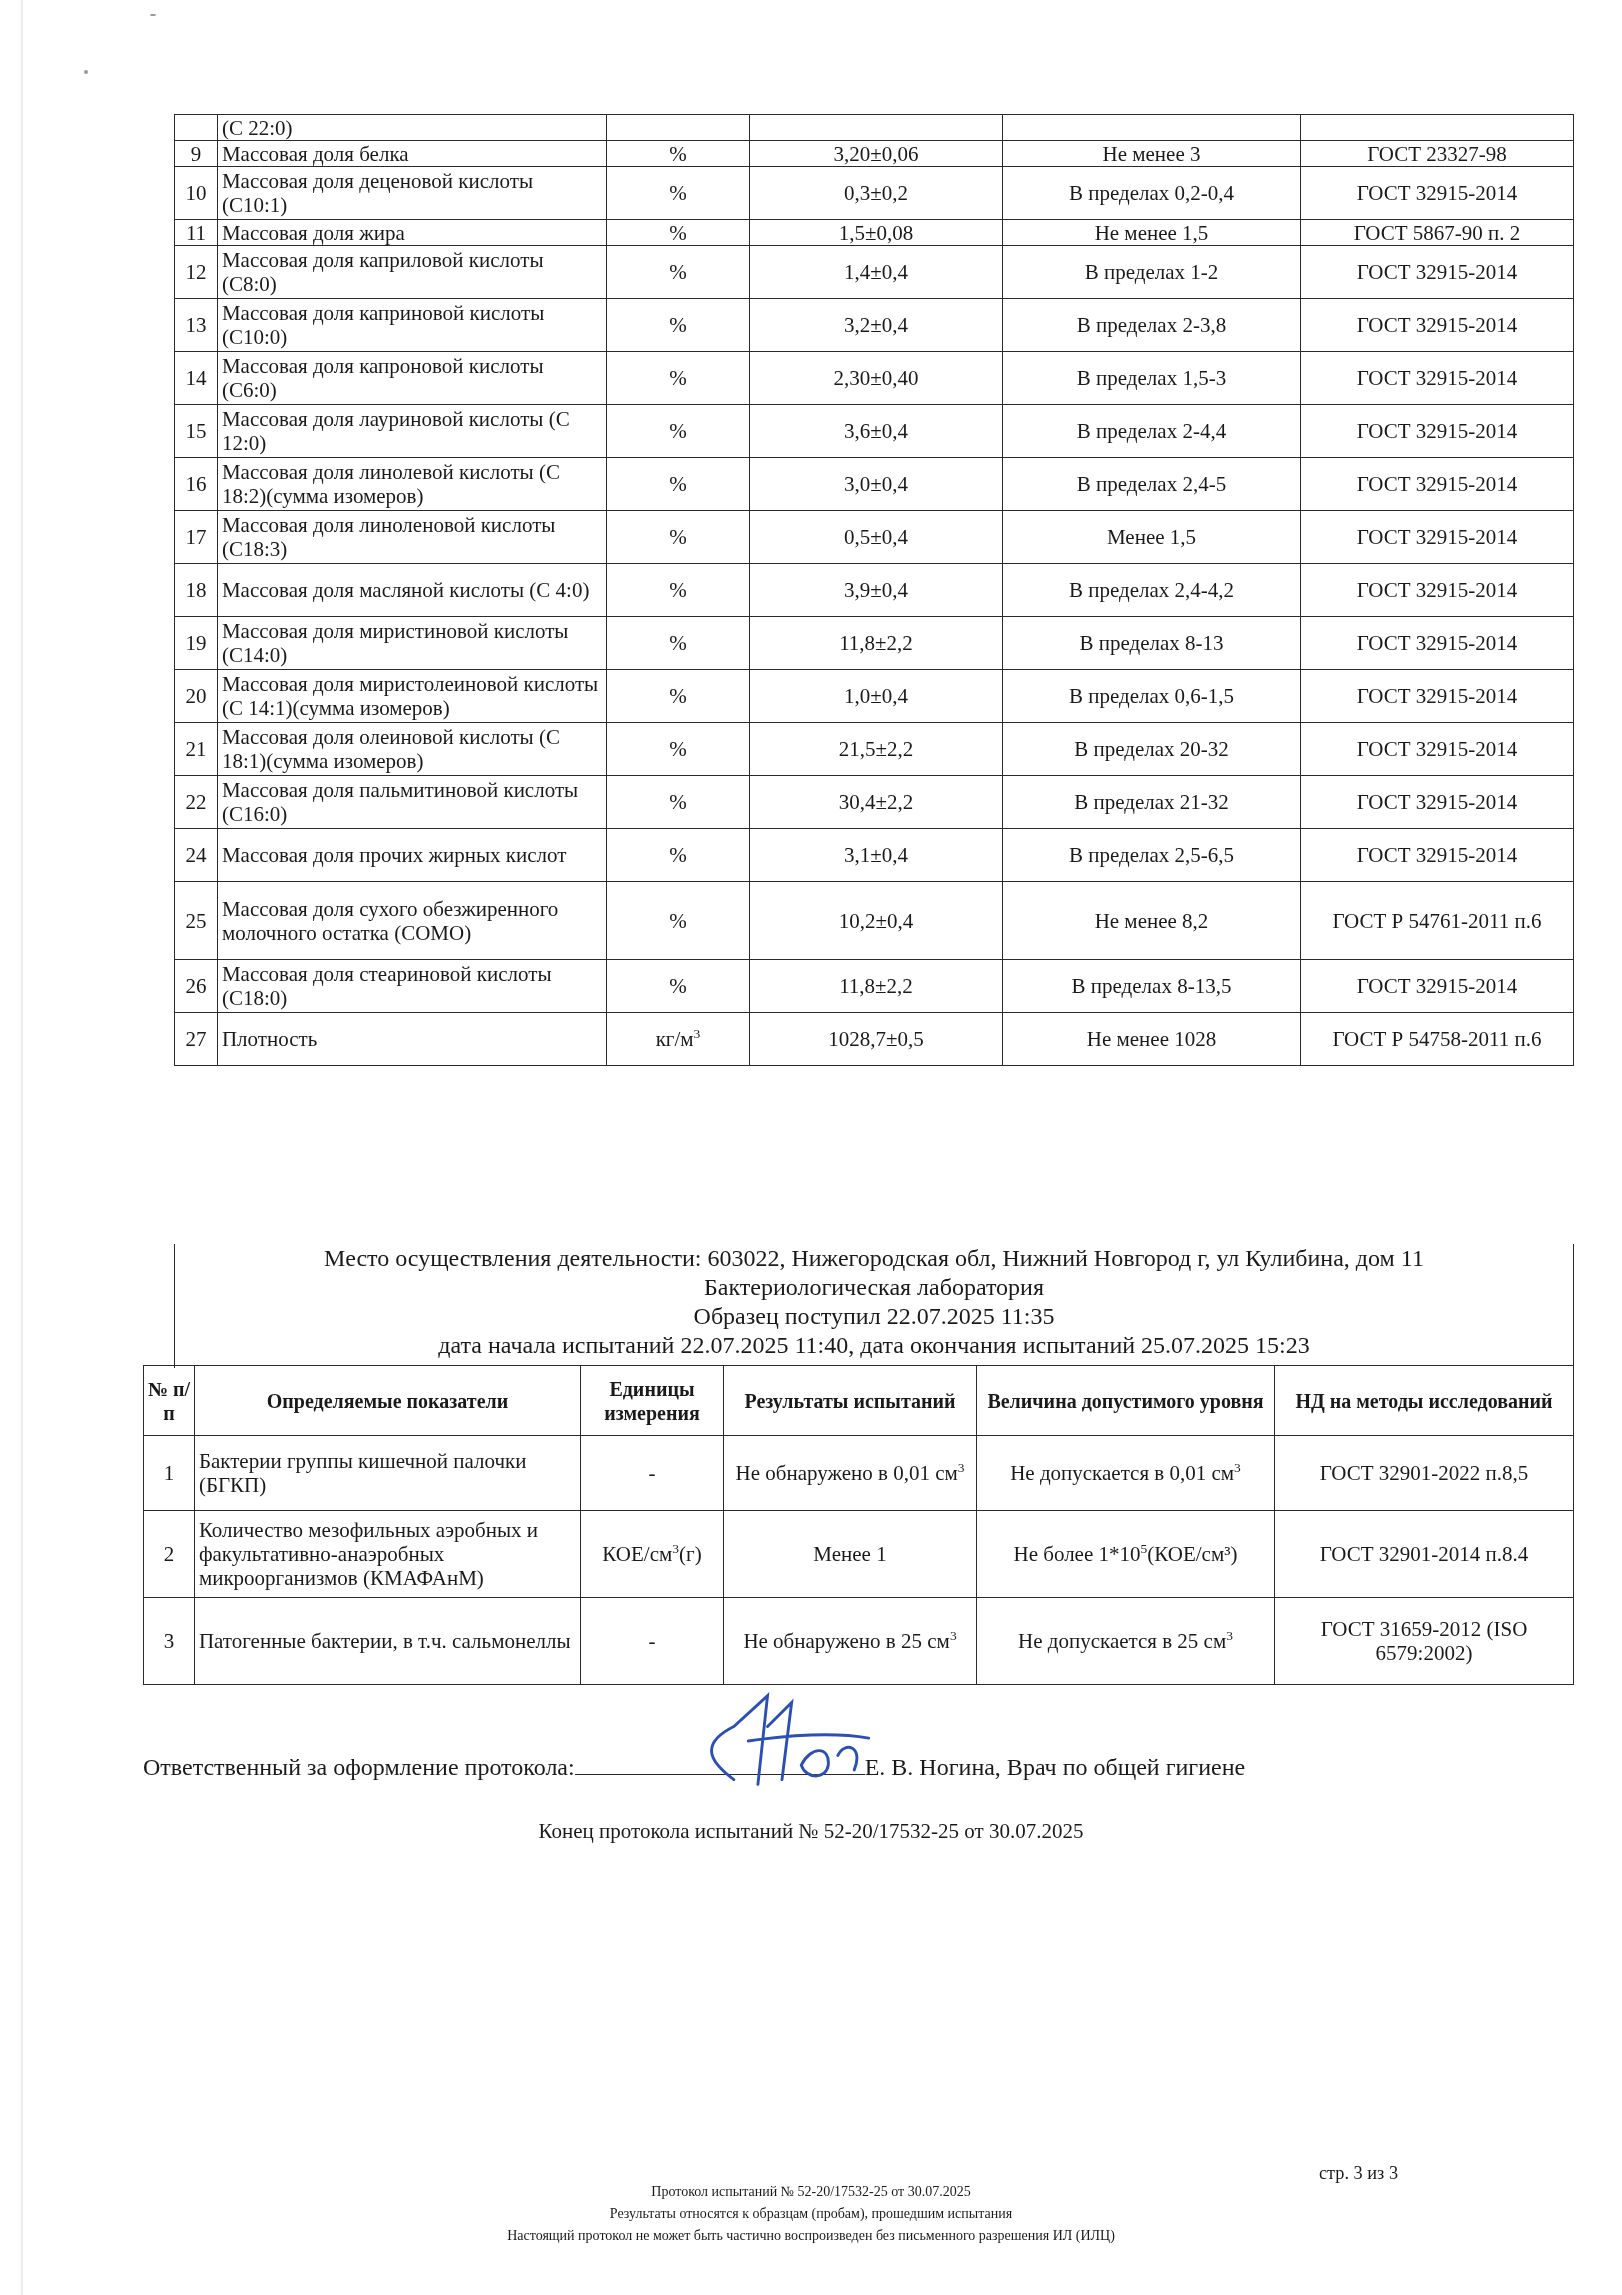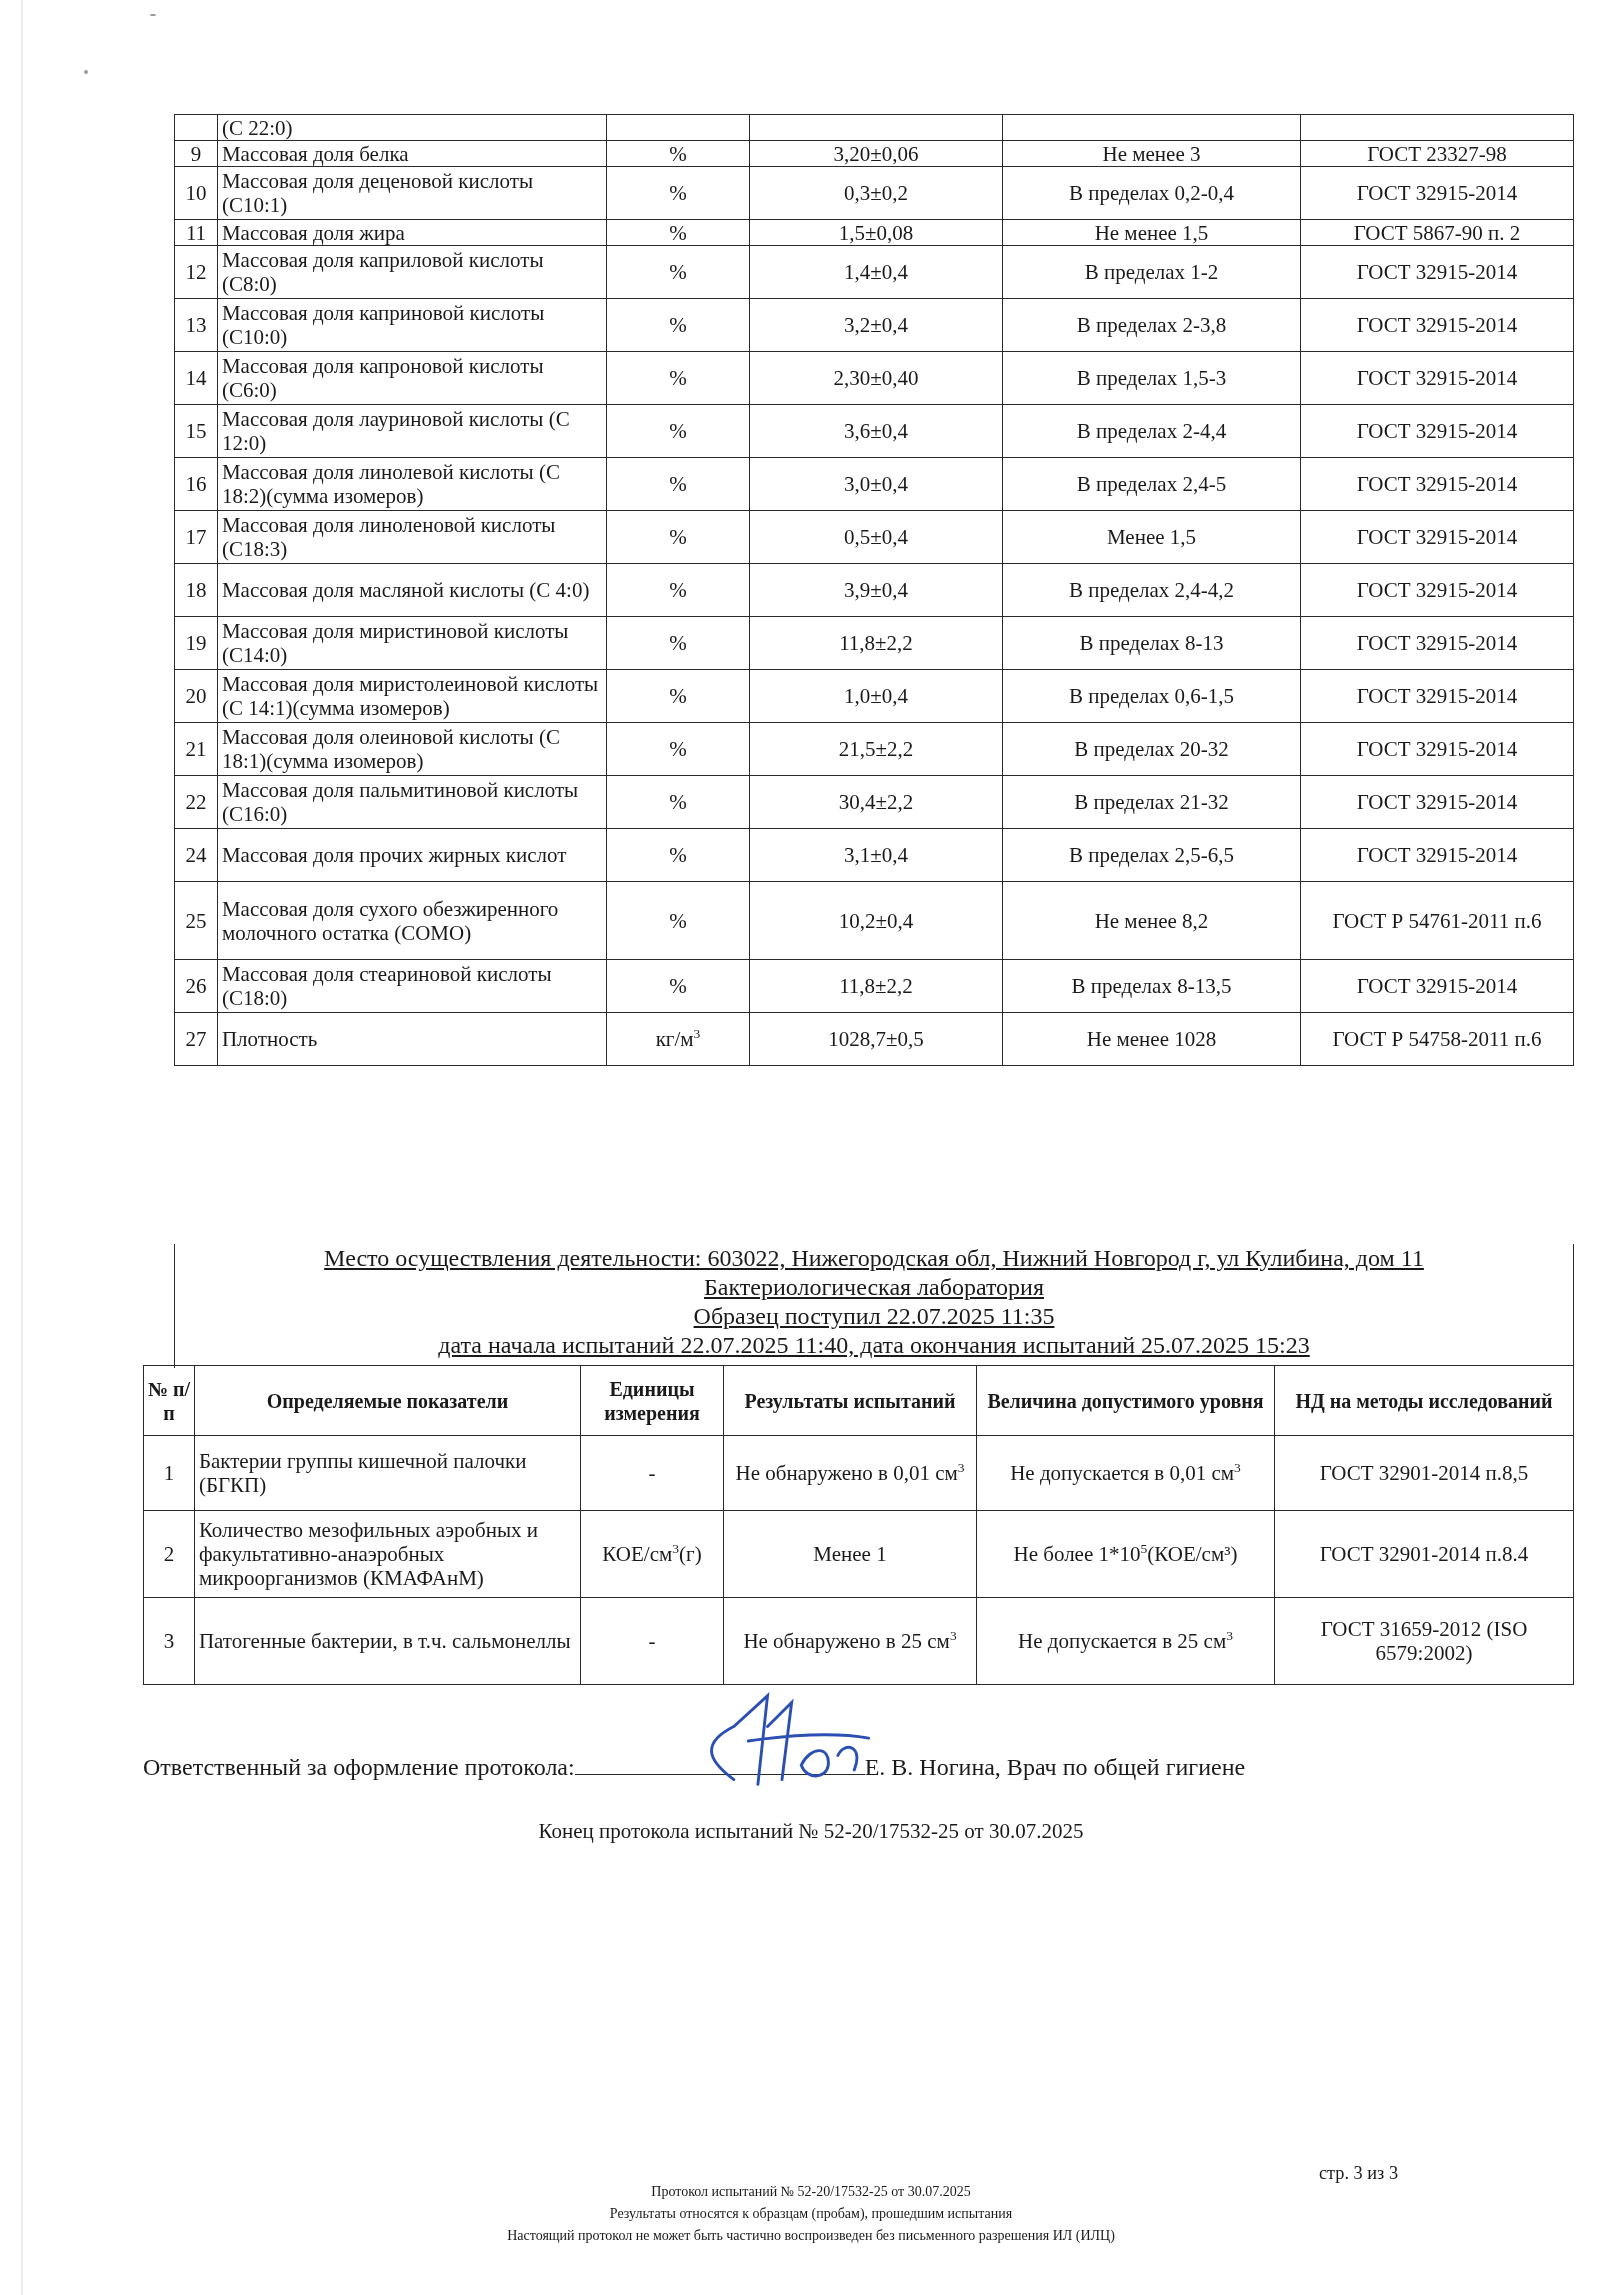--- a/index.html
+++ b/index.html
@@ -24,21 +24,21 @@
   #bact-table { position: absolute; left: 143px; top: 1365px; width: 1431px; font-size: 21px; }
   #bact-table td, #bact-table th { border: 1.9px solid #2a2a2a; padding: 0 3.9px; vertical-align: middle; line-height: 24px; }
   #bact-table th { font-weight: bold; text-align: center; font-size: 20px; }
   #bact-table td.c { text-align: center; }
   #bact-table td.num { text-align: center; padding: 0; }
   sup { font-size: 13.5px; vertical-align: super; line-height: 0; }
 
   #info-box {
     position: absolute; left: 174px; top: 1244px; width: 1400px; height: 124px;
     border-left: 1.9px solid #2a2a2a; border-right: 1.9px solid #2a2a2a; box-sizing: border-box;
-    text-align: center; font-size: 24px; line-height: 29px; text-decoration: underline;
+    text-align: center; font-size: 24px; line-height: 29px;
   }
 
   .sig-line { position: absolute; left: 143px; top: 1753px; font-size: 24px; white-space: nowrap; }
   .sig-underline { display: inline-block; width: 290px; border-bottom: 1.9px solid #2a2a2a; height: 21px; vertical-align: baseline; }
   .signature { position: absolute; left: 676px; top: 1688px; width: 212px; height: 106px; }
   .end-note { position: absolute; left: 0; width: 1622px; top: 1819px; text-align: center; font-size: 21px; }
 
   .footer { position: absolute; left: 0; width: 1622px; font-size: 14px; text-align: center; }
   .page-no { position: absolute; left: 1319px; top: 2163px; font-size: 18.3px; font-family: Liberation Serif, serif; }
 </style>
@@ -240,21 +240,21 @@
       <th>НД на методы исследований</th>
     </tr>
   </thead>
   <tbody id="bact-body">
       <tr style="height: 75px;">
         <td class="num"><span>1</span></td>
         <td class=""><span>Бактерии группы кишечной палочки (БГКП)</span></td>
         <td class="c"><span>-</span></td>
         <td class="c"><span>Не обнаружено в 0,01 см</span><sup>3</sup></td>
         <td class="c"><span>Не допускается в 0,01 см</span><sup>3</sup></td>
-        <td class="c"><span>ГОСТ 32901-2014 п.8,5</span></td>
+        <td class="c"><span>ГОСТ 32901-2022 п.8,5</span></td>
       </tr>
       <tr style="height: 87px;">
         <td class="num"><span>2</span></td>
         <td class=""><span>Количество мезофильных аэробных и факультативно-анаэробных микроорганизмов (КМАФАнМ)</span></td>
         <td class="c"><span>КОЕ/см</span><sup>3</sup><span>(г)</span></td>
         <td class="c"><span>Менее 1</span></td>
         <td class="c"><span>Не более 1*10</span><sup>5</sup><span>(КОЕ/см³)</span></td>
         <td class="c"><span>ГОСТ 32901-2014 п.8.4</span></td>
       </tr>
       <tr style="height: 87px;">

